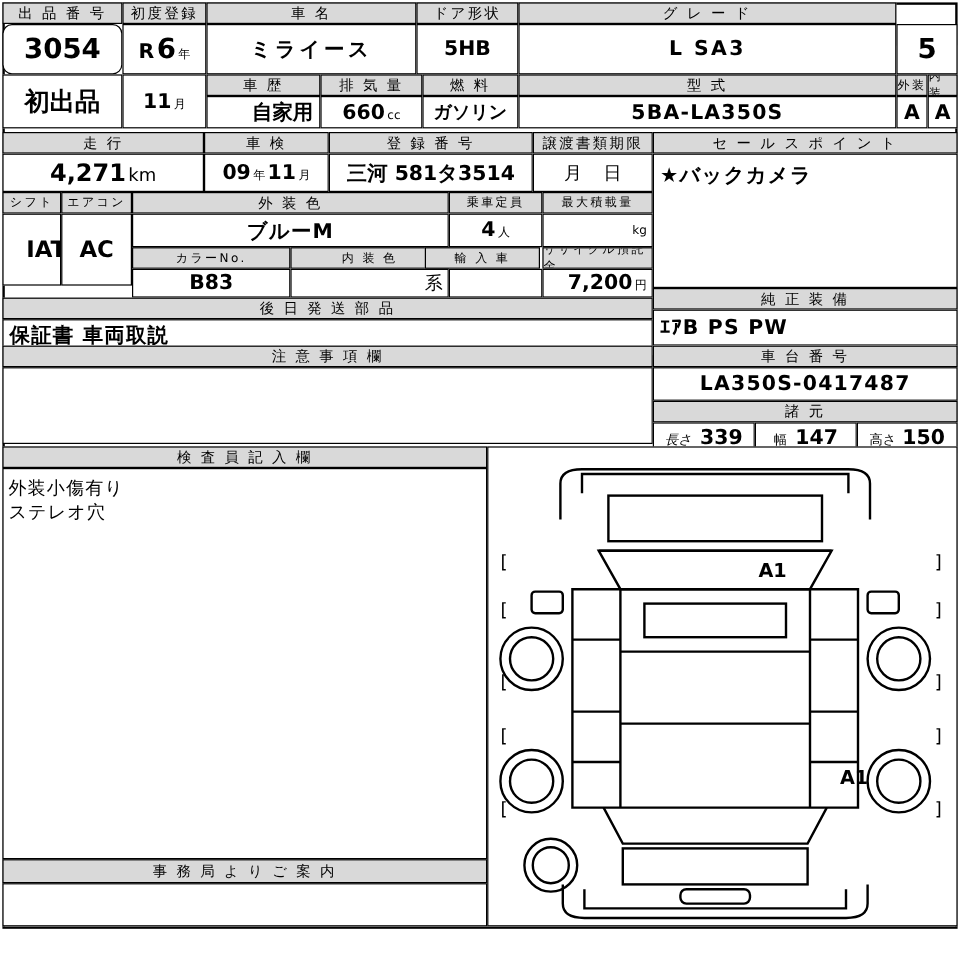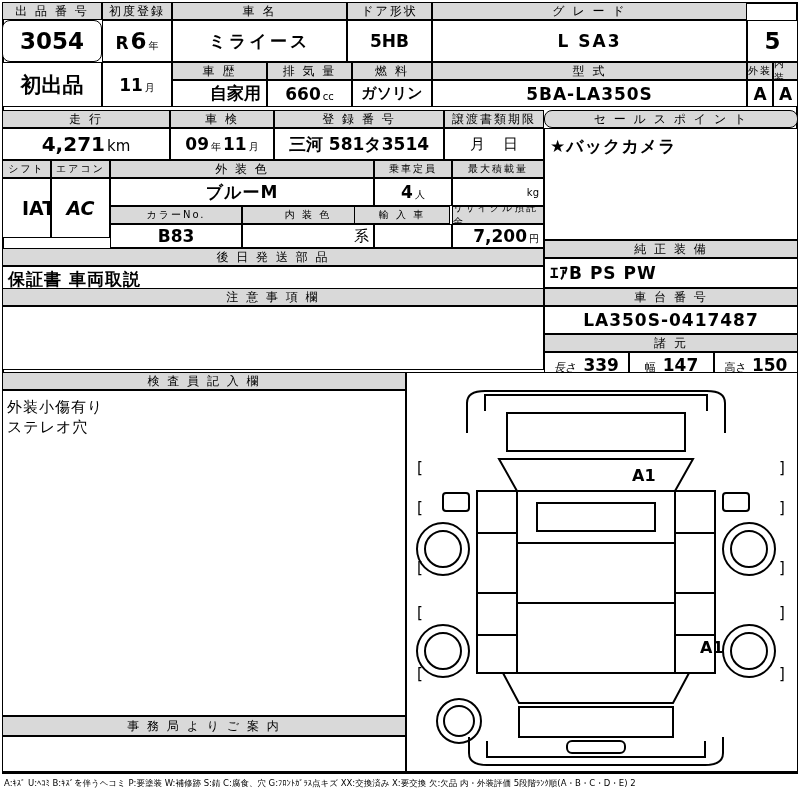--- a/index.html
+++ b/index.html
@@ -144,21 +144,21 @@
   <div class="bx hdr xs" style="left:2px;  top:160px; width:49px;  height:18px;">シフト</div>
   <div class="bx hdr xs" style="left:51px; top:160px; width:59px;  height:18px;">エアコン</div>
   <div class="bx hdr" style="left:110px;top:160px; width:264px; height:18px;">外 装 色</div>
   <div class="bx hdr xs" style="left:374px;top:160px; width:78px;  height:18px;">乗車定員</div>
   <div class="bx hdr xs" style="left:452px;top:160px; width:92px;  height:18px;">最大積載量</div>
 
   <div class="bx val" style="left:2px;  top:178px; width:49px;  height:60px;padding-left:24px;">
     <span class="big" style="font-size:19px;">IAT</span>
   </div>
   <div class="bx val" style="left:51px; top:178px; width:59px;  height:60px;">
-    <span class="big" style="font-size:19px;font-style:italic;">AC</span>
+    <span class="big" style="font-size:19px;">AC</span>
   </div>
   <div class="bx val" style="left:110px;top:178px; width:264px; height:28px;">
     <span class="med bold ls1">ブルーM</span>
   </div>
   <div class="bx hdr xs" style="left:110px;top:206px; width:132px; height:18px;">カラーNo.</div>
   <div class="bx hdr xs" style="left:242px;top:206px; width:132px; height:18px;">内 装 色</div>
   <div class="bx val" style="left:110px;top:224px; width:132px; height:24px;">
     <span class="med bold">B83</span>
   </div>
   <div class="bx val rgt" style="left:242px;top:224px; width:132px; height:24px;">
@@ -185,21 +185,21 @@
   </div>
 
   <div class="bx hdr" style="left:2px;  top:248px; width:542px; height:18px;">後 日 発 送 部 品</div>
   <div class="bx val lft" style="left:2px;  top:266px; width:542px; height:26px;">
     <span class="med bold ls1">保証書 車両取説</span>
   </div>
 
   <div class="bx hdr" style="left:2px;  top:288px; width:542px; height:18px;">注 意 事 項 欄</div>
   <div class="bx val" style="left:2px;  top:306px; width:542px; height:64px;"></div>
 
-  <div class="bx hdr" style="left:544px;top:110px; width:254px; height:18px;border-radius:8px;">セ ー ル ス ポ イ ン ト</div>
+  <div class="bx hdr" style="left:544px;top:110px; width:254px; height:18px;">セ ー ル ス ポ イ ン ト</div>
   <div class="bx val lft" style="left:544px;top:128px; width:254px; height:112px; align-items:flex-start;">
     <span class="med bold" style="padding-top:6px; letter-spacing:1px;">★バックカメラ</span>
   </div>
   <div class="bx hdr" style="left:544px;top:240px; width:254px; height:18px;">純 正 装 備</div>
   <div class="bx val lft" style="left:544px;top:258px; width:254px; height:30px;">
     <span class="med bold ls1">ｴｱB PS PW</span>
   </div>
   <div class="bx val" style="left:544px;top:288px; width:254px; height:8px; border-top:none; border-bottom:none;"></div>
   <div class="bx hdr" style="left:544px;top:288px; width:254px; height:18px;">車 台 番 号</div>
   <div class="bx val" style="left:544px;top:306px; width:254px; height:28px;">
@@ -298,14 +298,13 @@
         <text x="372" y="140">]</text>
         <text x="372" y="200">]</text>
         <text x="372" y="245">]</text>
         <text x="372" y="306">]</text>
       </g>
     </svg>
   </div>
   <div style="position:absolute; left:632px; top:466px; font-size:16px; font-weight:bold;">A1</div>
   <div style="position:absolute; left:700px; top:638px; font-size:16px; font-weight:bold;">A1</div>
 
-  <div class="footnote">A:ｷｽﾞ  U:ﾍｺﾐ  B:ｷｽﾞを伴うヘコミ  P:要塗装  W:補修跡  S:錆  C:腐食、穴  G:ﾌﾛﾝﾄｶﾞﾗｽ点キズ  XX:交換済み  X:要交換  欠:欠品  内・外装評価 5段階ﾗﾝｸ順(A・B・C・D・E) 2</div>
 </div>
 
 </body></html>

